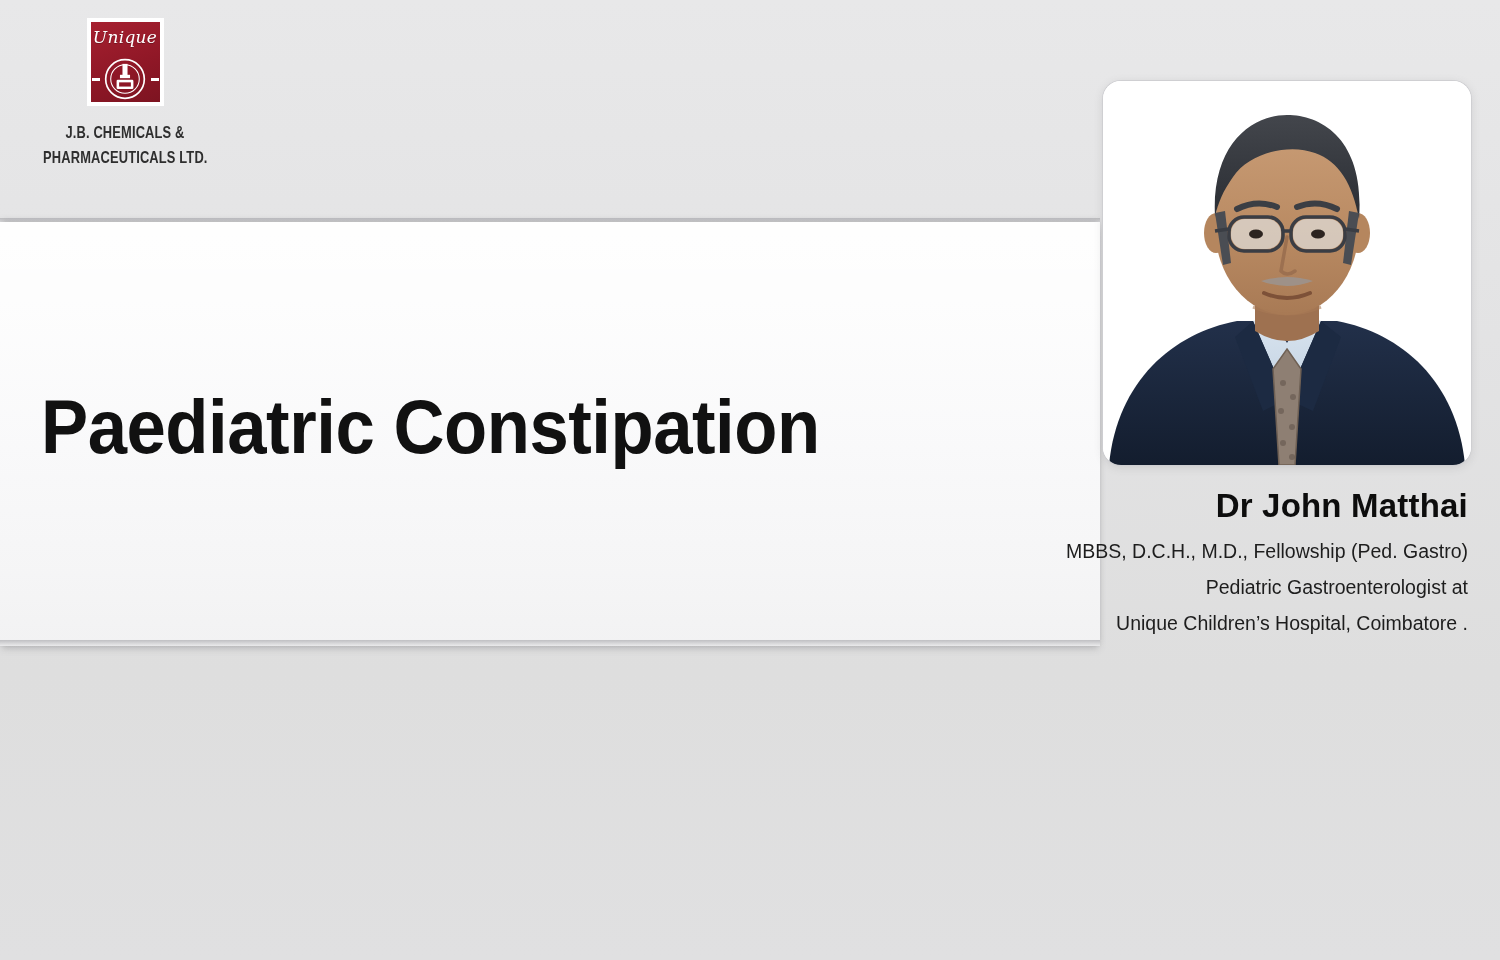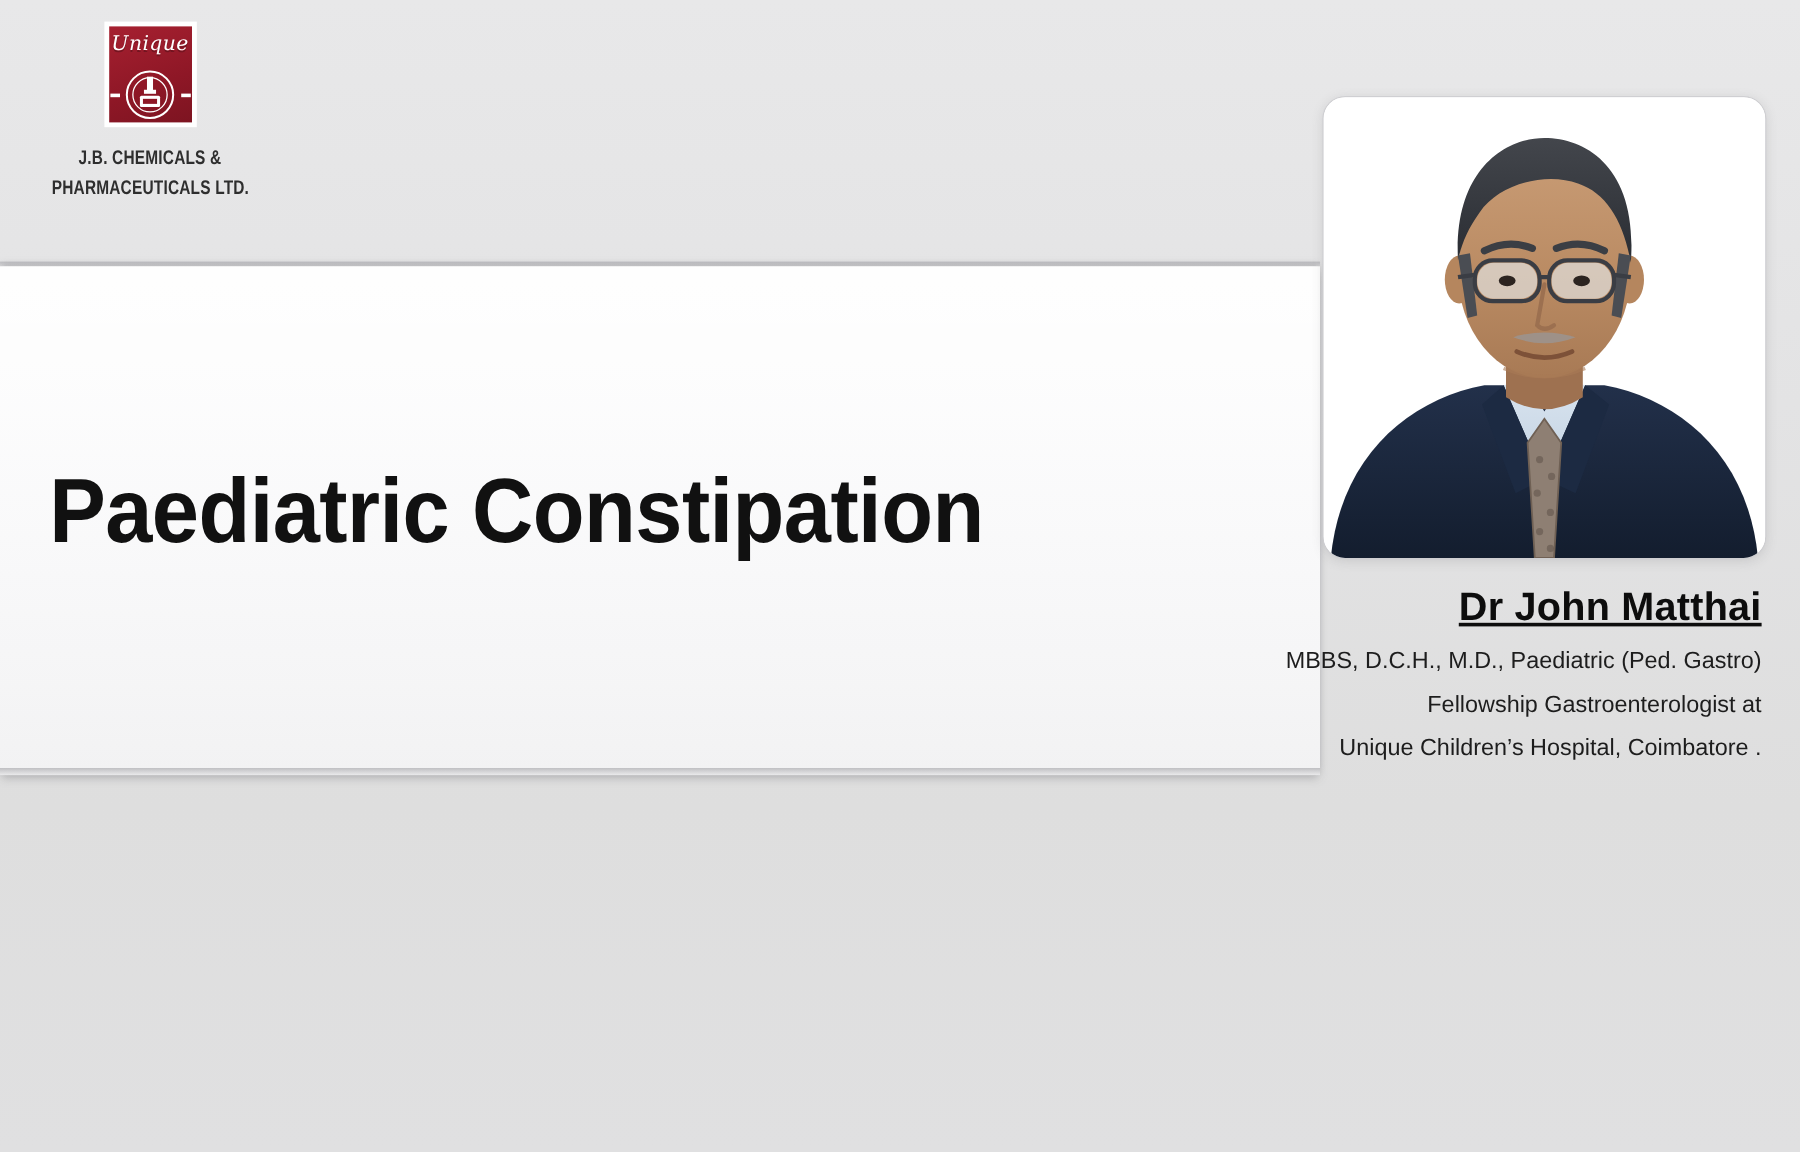--- a/index.html
+++ b/index.html
@@ -165,21 +165,20 @@
     width: 470px;
     text-align: right;
   }
   #speaker-name {
     font-family: "Liberation Sans", sans-serif;
     font-weight: bold;
     font-size: 33px;
     line-height: 38px;
     color: #0d0d0d;
     letter-spacing: 0.2px;
-    text-decoration: underline;
   }
   .credential {
     font-family: "Liberation Sans", sans-serif;
     font-size: 19.5px;
     line-height: 36px;
     color: #1d1d1d;
     white-space: nowrap;
   }
   #cred-1 { margin-top: 8px; }
 </style>
@@ -361,18 +360,18 @@
       <path d="M158 200 Q 184 192 210 200 Q 184 210 158 200 Z" fill="#9b9490" opacity="0.85"></path>
 
       <path d="M161 212 Q 184 222 207 212" stroke="#7d5138" stroke-width="4" fill="none" stroke-linecap="round"></path>
 
       <path d="M150 226 Q 184 240 218 226" stroke="#a87a55" stroke-width="3" fill="none" opacity="0.6"></path>
     </svg>
   </div>
 
   <div id="speaker-block">
     <div id="speaker-name">Dr John Matthai</div>
-    <div class="credential" id="cred-1">MBBS, D.C.H., M.D., Paediatric (Ped. Gastro)</div>
-    <div class="credential">Fellowship Gastroenterologist at</div>
+    <div class="credential" id="cred-1">MBBS, D.C.H., M.D., Fellowship (Ped. Gastro)</div>
+    <div class="credential">Pediatric Gastroenterologist at</div>
     <div class="credential">Unique Children’s Hospital, Coimbatore .</div>
   </div>
 
 </div>
 
 </body></html>

